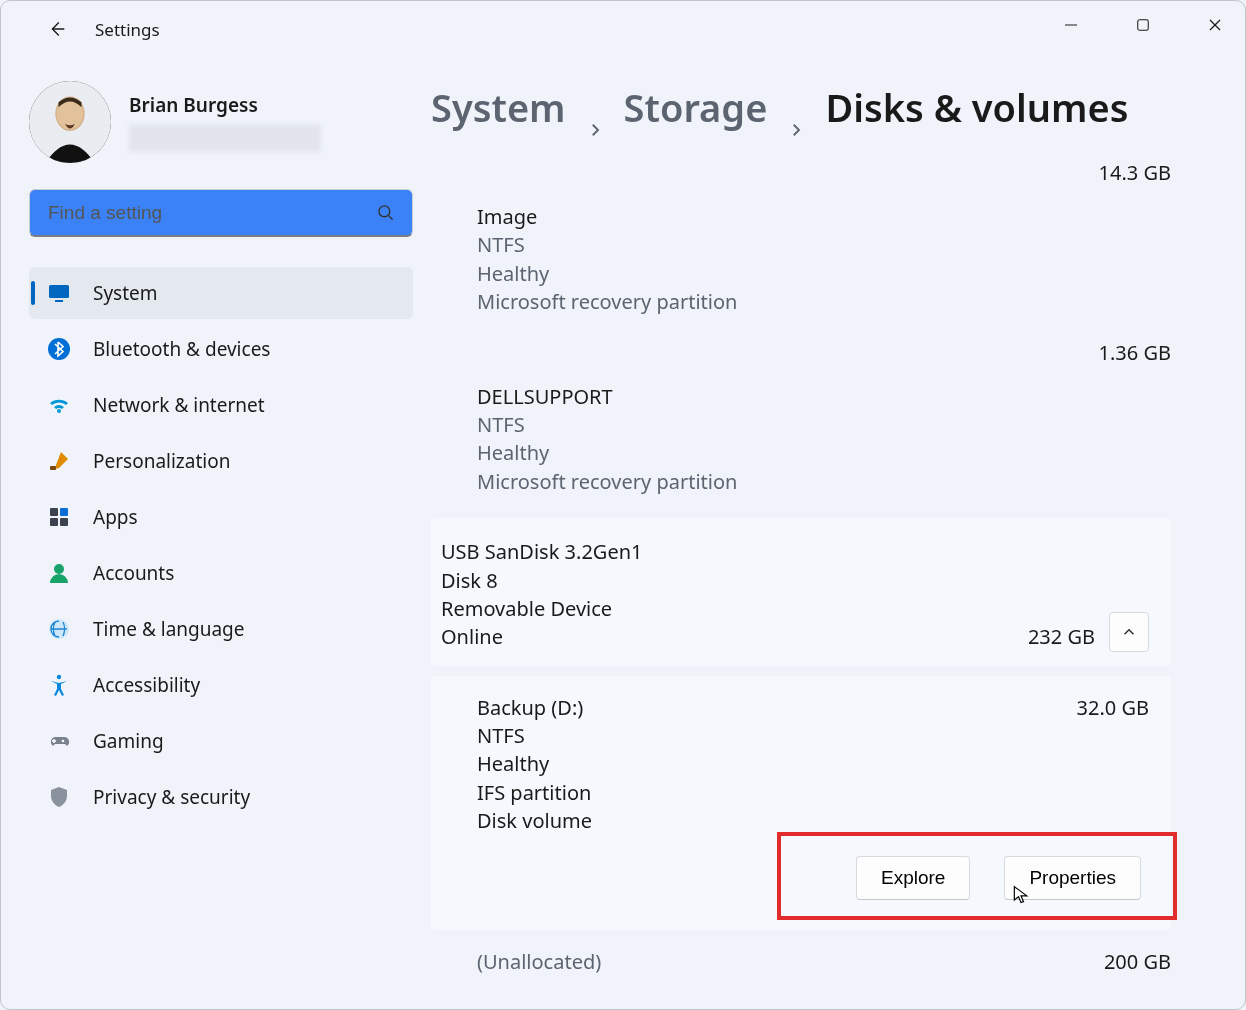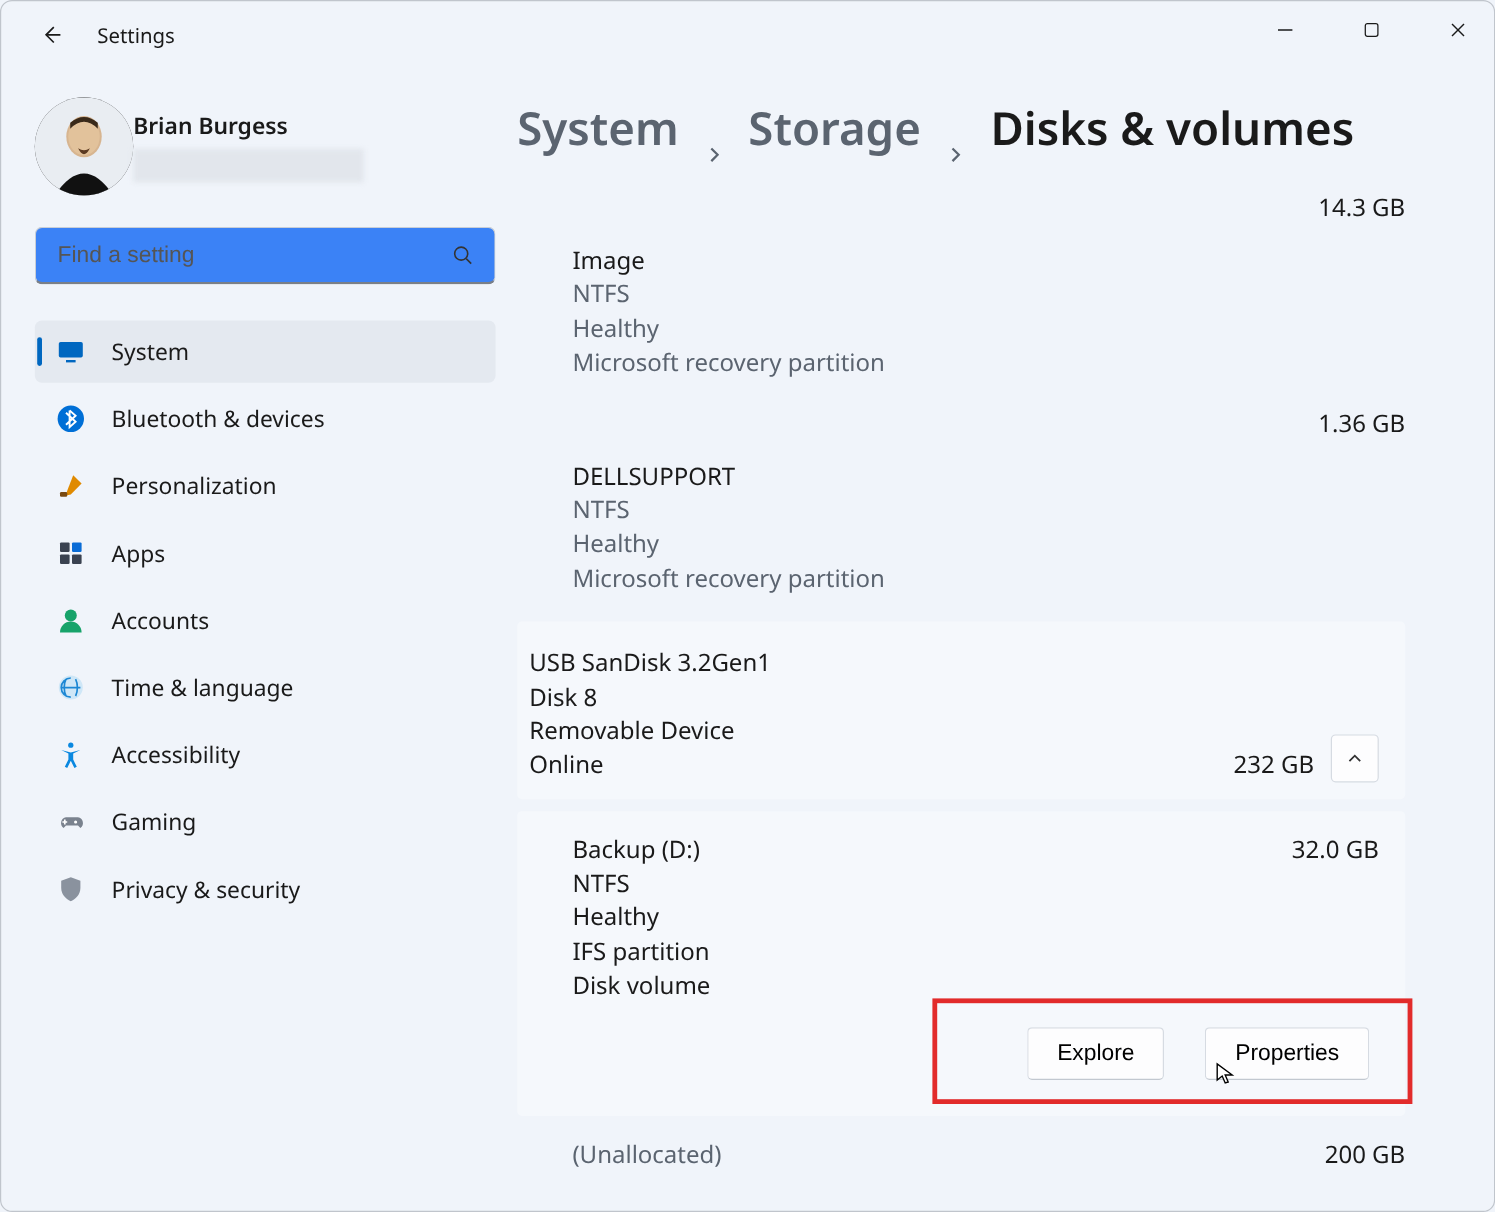--- a/index.html
+++ b/index.html
@@ -11,21 +11,21 @@
     color:#1a1a1a;
     border:1px solid #c0c5cc;
     border-radius:10px;
     overflow:hidden;
     position:relative;
   }
   
   .titlebar {
     height:56px;
     display:flex; align-items:center;
-    padding-left:26px;
+    padding-left:40px;
   }
   .back-btn {
     width:32px; height:32px;
     display:flex; align-items:center; justify-content:center;
     cursor:pointer;
   }
   .app-title { margin-left:22px; font-size:17px; color:#1a1a1a; }
   .win-controls {
     position:absolute; top:8px; right:10px;
     display:flex; gap:32px;
@@ -44,21 +44,21 @@
     width: 430px;
     padding: 24px 18px 0 28px;
     flex-shrink:0;
   }
   .content {
     flex:1;
     padding-top:24px;
     padding-right:74px;
   }
   
-  .user-row { display:flex; align-items:center; margin-bottom:26px; }
+  .user-row { display:flex; align-items:center; gap:18px; margin-bottom:26px; }
   .avatar {
     width:82px; height:82px; border-radius:50%;
     background:#222; overflow:hidden;
     display:flex; align-items:flex-end; justify-content:center;
   }
   .avatar svg { width:100%; height:100%; }
   .user-name { font-size:19px; font-weight:600; }
   .user-sub {
     margin-top:6px; width:192px; height:28px;
     background:#e2e6ec; filter:blur(2px);
@@ -242,20 +242,28 @@
           <span>System</span>
         </div>
         <div class="nav-item">
           <span class="nav-icon">
             <svg viewBox="0 0 24 24">
               <circle cx="12" cy="12" r="11" fill="#006fd6"></circle>
               <path d="M11 5v14l5-4.5L8 7m0 10l8-7.5L11 5" stroke="#fff" stroke-width="1.6" fill="none"></path>
             </svg>
           </span>
           <span>Bluetooth &amp; devices</span>
+        </div>
+        <div class="nav-item">
+          <span class="nav-icon">
+            <svg viewBox="0 0 24 24" fill="#0099d8">
+              <path d="M12 20a2 2 0 100-4 2 2 0 000 4zm-5-6a8 8 0 0110 0l-2 2a5 5 0 00-6 0zm-4-4a14 14 0 0118 0l-2 2a11 11 0 00-14 0z"></path>
+            </svg>
+          </span>
+          <span>Network &amp; internet</span>
         </div>
         <div class="nav-item">
           <span class="nav-icon">
             <svg viewBox="0 0 24 24">
               <path d="M14 3l7 7-9 9-4 1 1-4z" fill="#e08a00"></path>
               <rect x="3" y="17" width="6" height="4" rx="1" fill="#7a4a12"></rect>
             </svg>
           </span>
           <span>Personalization</span>
         </div>

